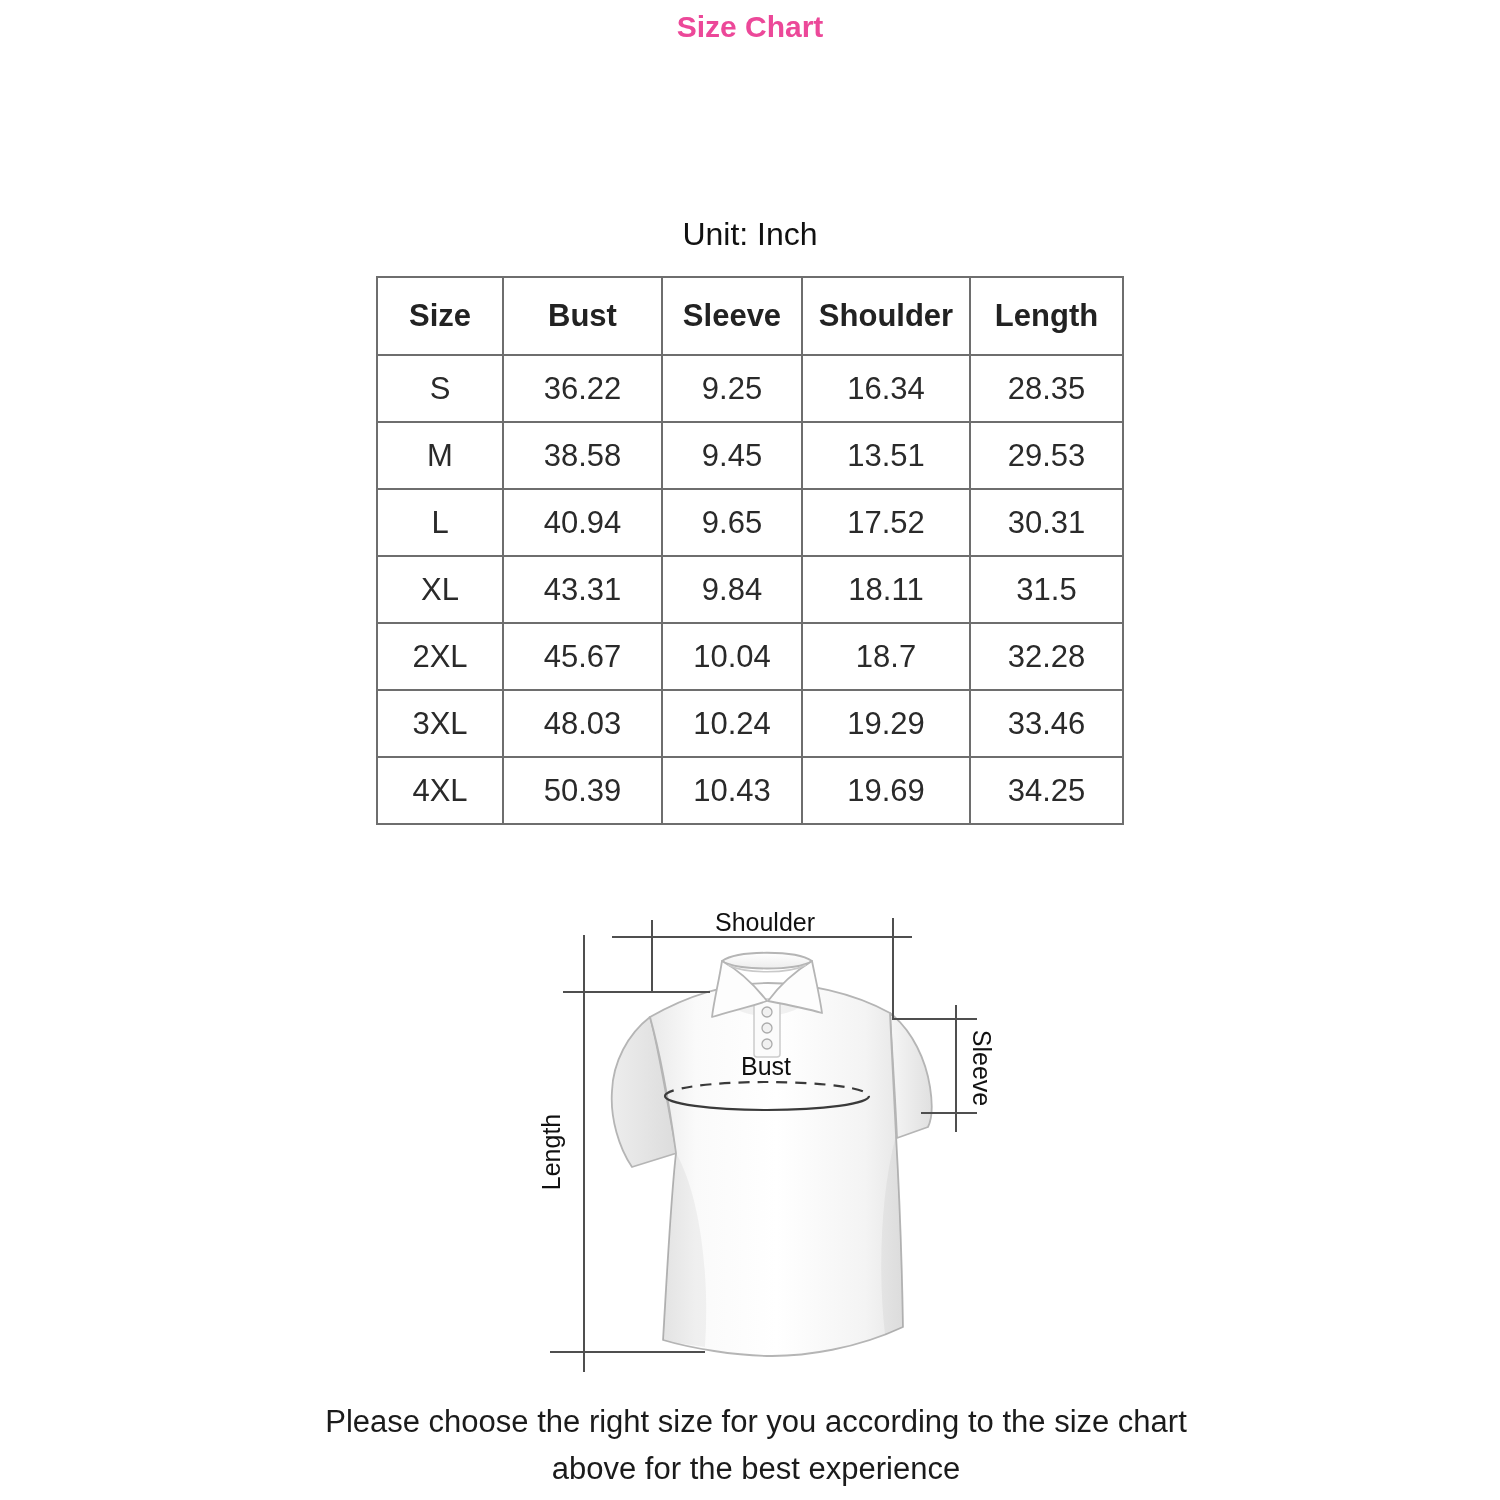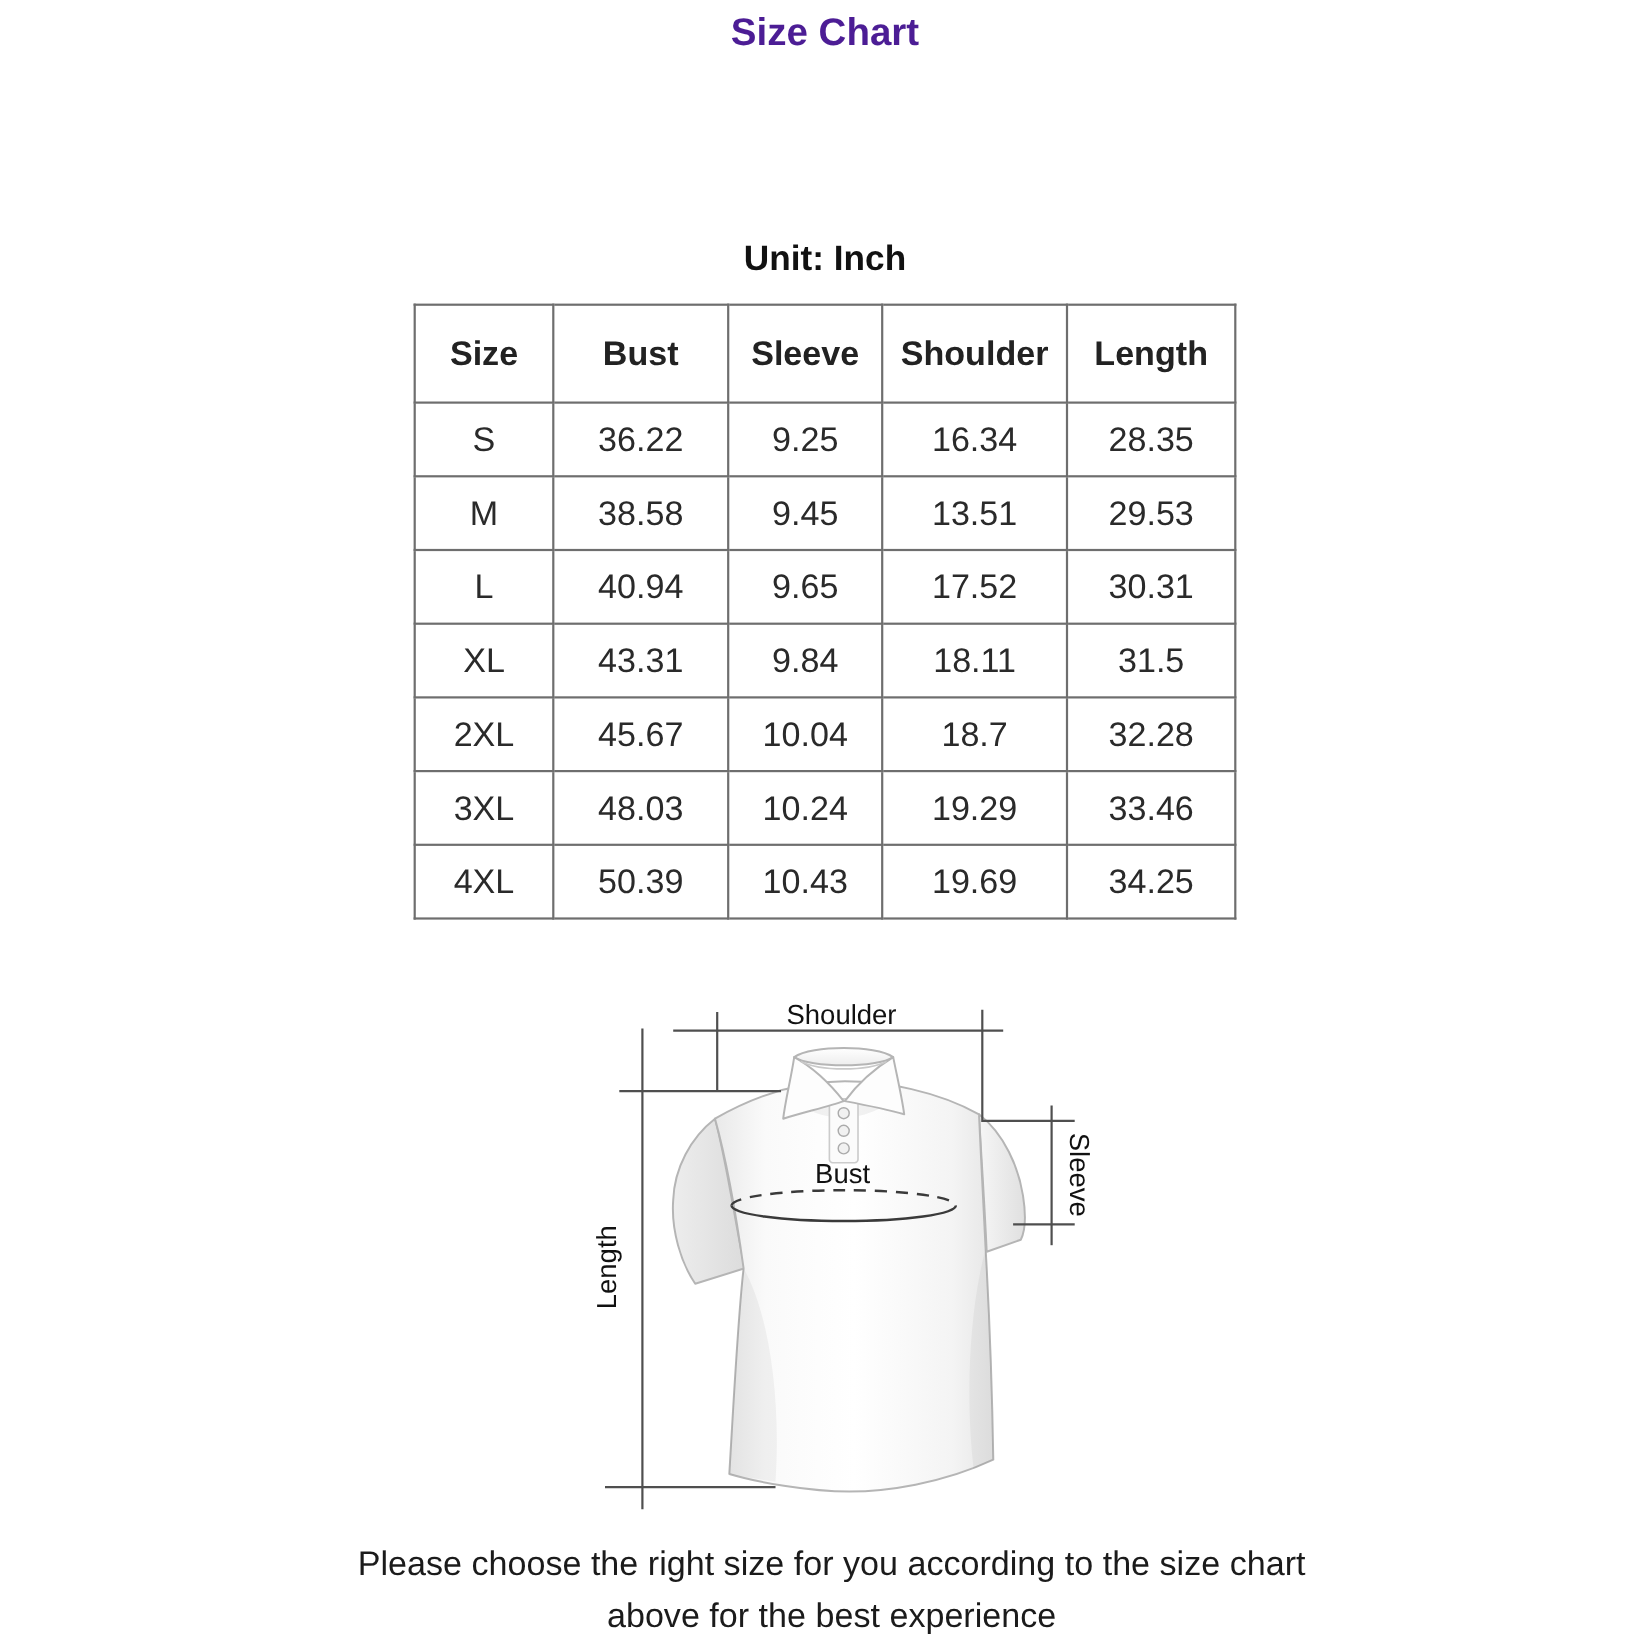--- a/index.html
+++ b/index.html
@@ -4,39 +4,39 @@
 <style>
   * { margin:0; padding:0; box-sizing:border-box; }
   html,body { background:#ffffff; }
   .page {
     position:relative; width:1500px; height:1500px; margin:0 auto;
     background:#ffffff; overflow:hidden;
     font-family:"Liberation Sans", sans-serif; color:#1b1b1b;
   }
   .title {
     position:absolute; top:10px; left:0; width:100%;
-    text-align:center; font-size:35px; font-weight:700; color:#4c1d95;
+    text-align:center; font-size:30px; font-weight:700; color:#ec4899;
   }
   .subtitle {
     position:absolute; top:66px; left:0; width:100%;
     text-align:center; font-size:30px; line-height:44px; color:#222;
   }
   .unit {
     position:absolute; top:216px; left:0; width:100%;
-    text-align:center; font-size:32px; font-weight:700; color:#111;
+    text-align:center; font-size:32px; font-weight:400; color:#111;
   }
   table.size-table {
     position:absolute; left:376px; top:276px; width:746px;
     border-collapse:collapse; table-layout:fixed; background:#fff;
   }
   table.size-table th, table.size-table td {
     border:2px solid #6e6e6e; text-align:center; vertical-align:middle;
     color:#2a2a2a; overflow:hidden; white-space:nowrap;
   }
-  table.size-table th { height:89px; font-size:31px; font-weight:700; color:#222; }
+  table.size-table th { height:78px; font-size:31px; font-weight:700; color:#222; }
   table.size-table td { height:67px; font-size:31px; font-weight:400; }
   .diagram {
     position:absolute; left:500px; top:895px; width:550px; height:500px;
   }
   .diagram text {
     font-family:"Liberation Sans", sans-serif; font-size:25px; fill:#111;
   }
   .footer {
     position:absolute; top:1398px; left:0; width:100%;
     text-align:center; font-size:31px; line-height:47px; color:#1b1b1b;padding-left:12px;

